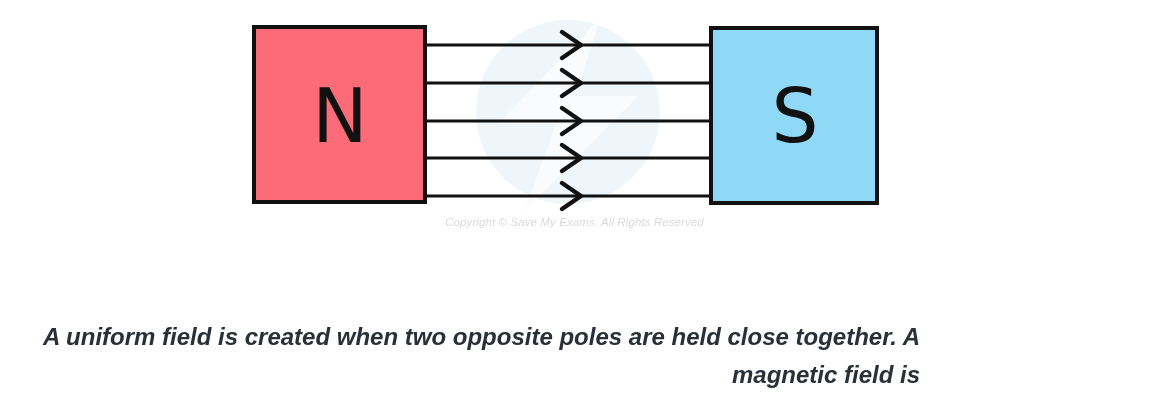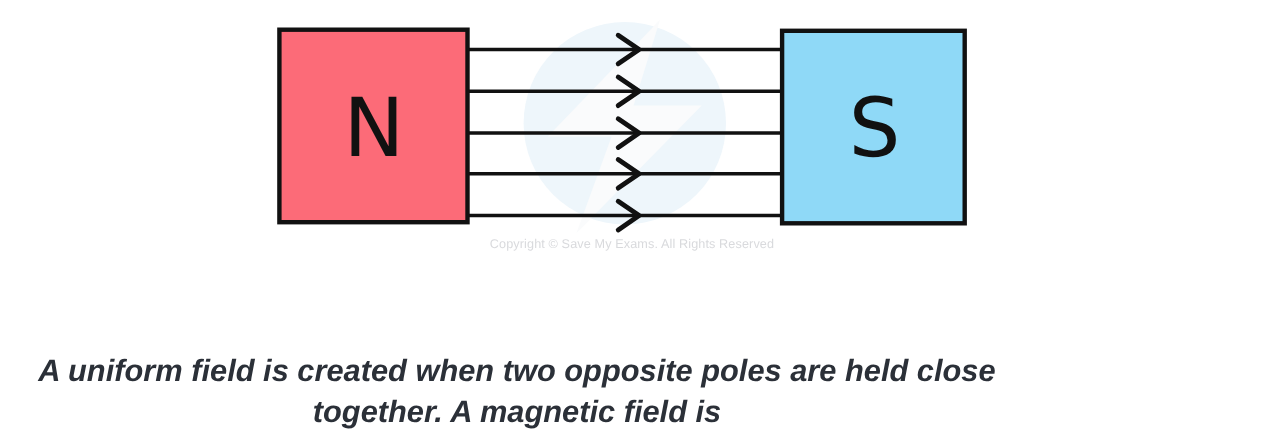--- a/index.html
+++ b/index.html
@@ -44,35 +44,36 @@
     left: 0;
     top: 216px;
     width: 1149px;
     text-align: center;
     font-family: "Liberation Sans", sans-serif;
     font-size: 11.5px;
     letter-spacing: 0.1px;
     color: #d9dadd;
     white-space: nowrap;
     user-select: none;
+    font-style: italic;
   }
 
   
   #caption {
     position: absolute;
     left: 0;
     top: 318px;
     width: 940px;
     padding: 0 20px;
     box-sizing: border-box;
-    text-align: center;
+    text-align: right;
     font-family: "Liberation Sans", sans-serif;
     font-style: italic;
     font-weight: bold;
-    font-size: 28px;
+    font-size: 24px;
     line-height: 38px;
     color: #2b3038;
   }
   #caption .cap-line {
     display: block;
   }
 </style>
 </head>
 <body>
 

